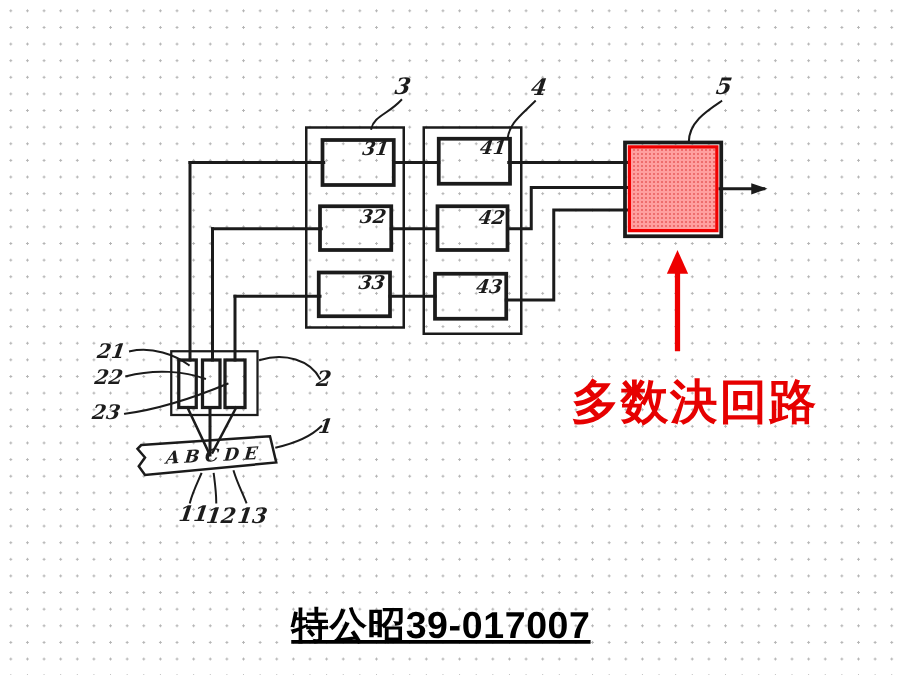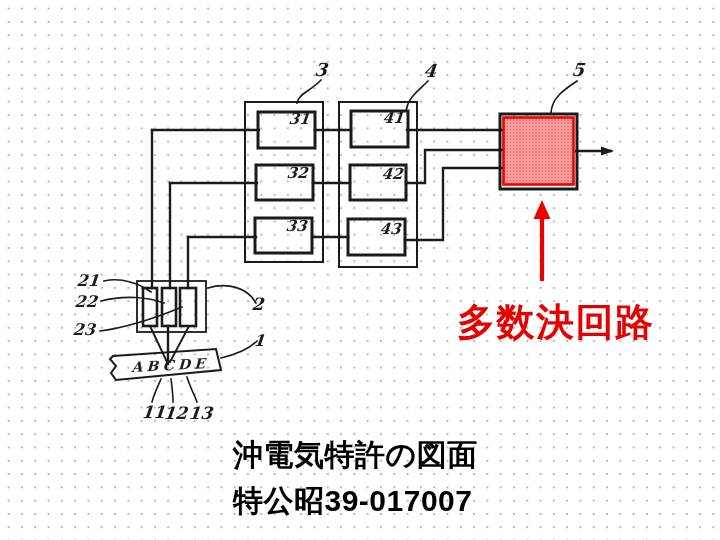--- a/index.html
+++ b/index.html
@@ -38,21 +38,21 @@
     position:absolute;
     left:233px;
     font-size:30px;
     font-weight:bold;
     color:#000000;
     letter-spacing:0.5px;
     line-height:1;
     white-space:nowrap;
   }
   .cap1{top:440px;}
-  .cap2{top:486px;}
+  .cap2{top:486px;text-decoration:underline;}
 </style>
 </head>
 <body>
 
 <div class="slide">
 
   <svg class="fig" width="720" height="540" viewBox="0 0 720 540">
     <defs>
       <pattern id="pinkdots" width="3.2" height="3.2" patternUnits="userSpaceOnUse">
         <rect width="3.2" height="3.2" fill="#ffa0a0"></rect>
@@ -144,16 +144,15 @@
   <span class="hw" style="left:255px;top:333px;font-size:16px;">1</span>
 
   <span class="hw" style="left:143px;top:404px;font-size:17px;">11</span>
   <span class="hw" style="left:165px;top:405px;font-size:17px;">12</span>
   <span class="hw" style="left:190px;top:405px;font-size:17px;">13</span>
 
   <span class="hw" style="left:133px;top:358px;font-size:14px;letter-spacing:4px;transform:skewX(-8deg) rotate(-3deg);">ABCDE</span>
 
   <div class="annotation-text">多数決回路</div>
 
-  <div class="caption-line cap1">沖電気特許の図面</div>
   <div class="caption-line cap2">特公昭39-017007</div>
 
 </div>
 
 </body></html>

